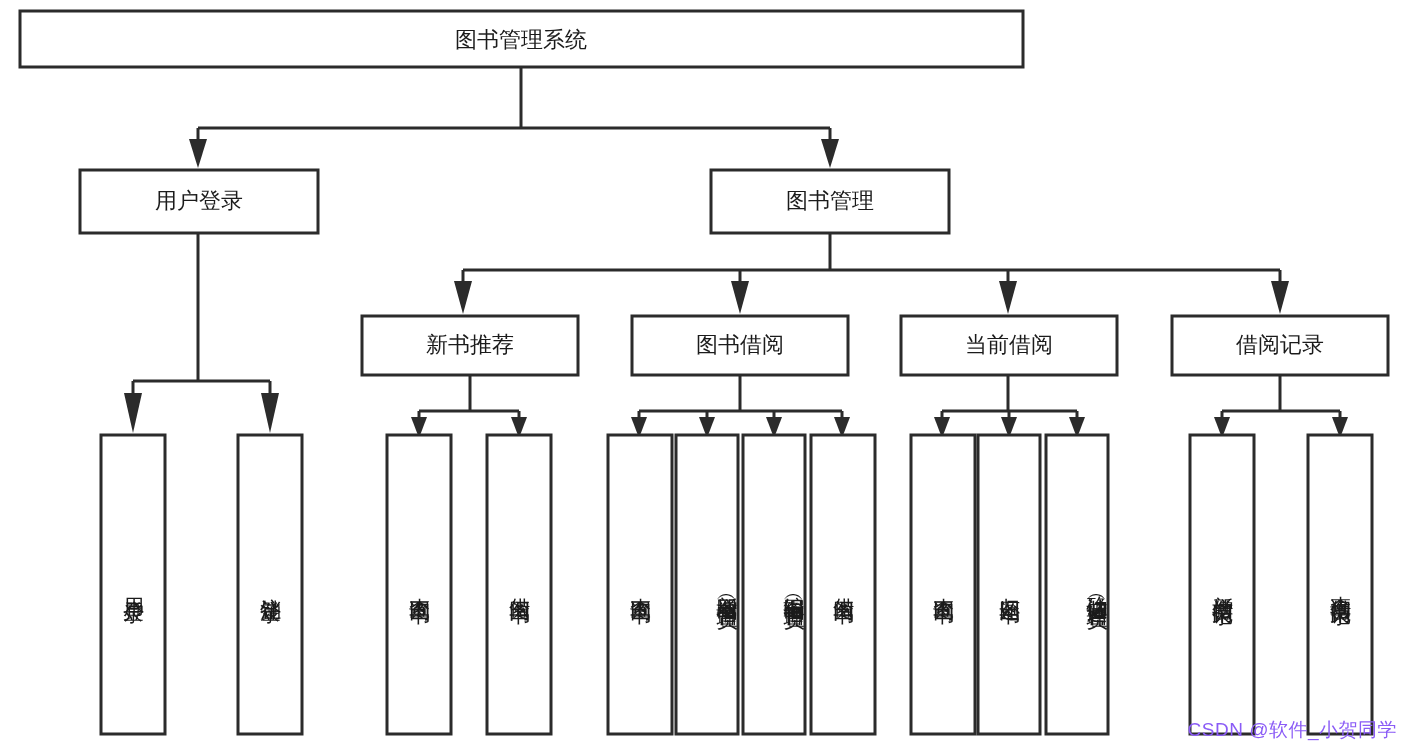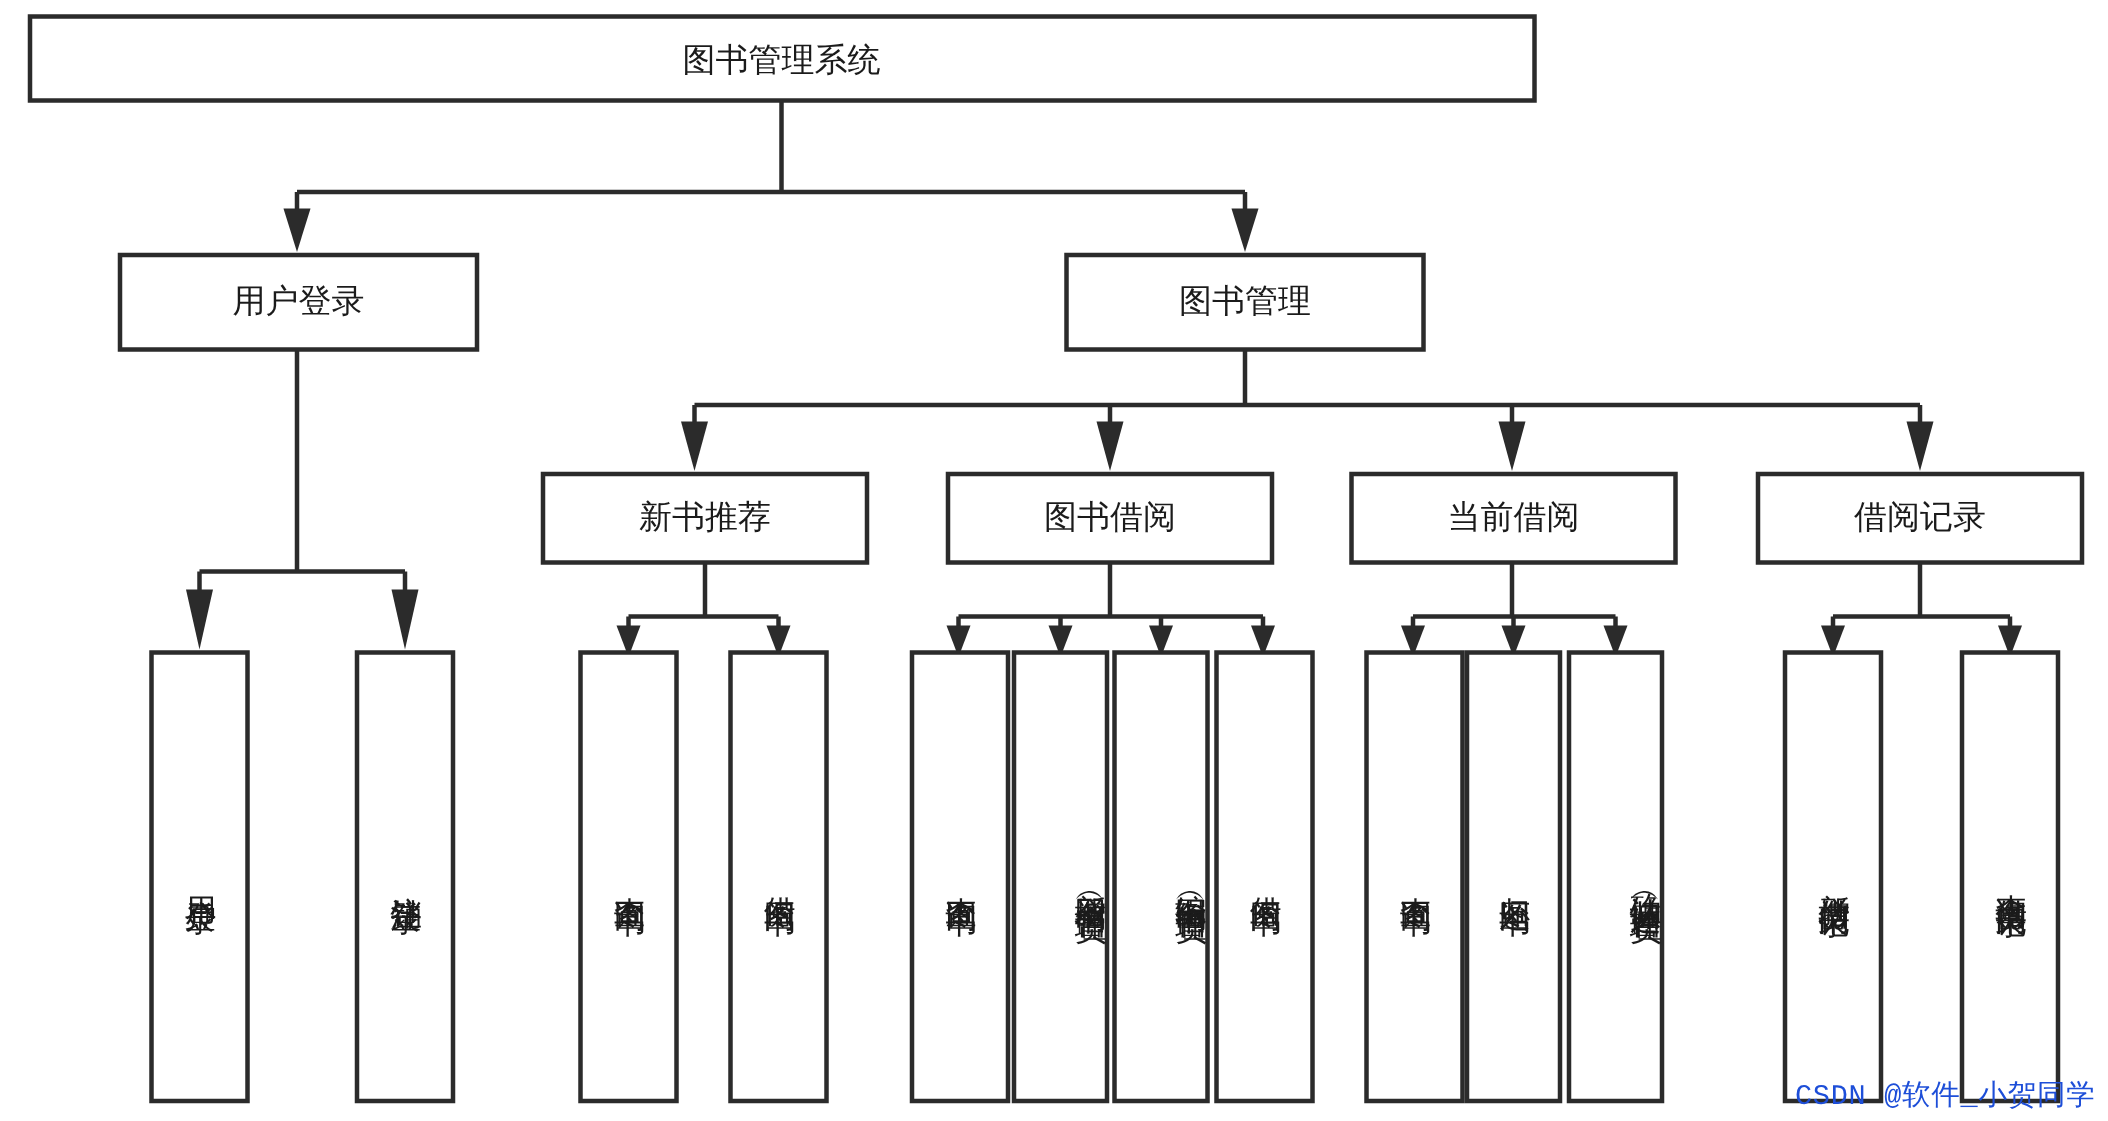--- a/index.html
+++ b/index.html
@@ -69,23 +69,23 @@
     white-space: nowrap;
     pointer-events: none;
   }
   .vlabel.centered {
     align-items: center;
   }
   .watermark {
     position: absolute;
     right: 8px;
     bottom: 4px;
-    font-family: Liberation Mono, monospace;
+    font-family: Liberation Sans, sans-serif;
     font-size: 19px;
-    color: #1d4ed8;
+    color: #8b5cf6;
     white-space: nowrap;
     letter-spacing: 0.5px;
   }
 </style>
 </head>
 <body>
 
 <div id="diagram-root">
 
   <svg class="diagram-canvas" viewBox="0 0 1405 747" xmlns="http://www.w3.org/2000/svg">

